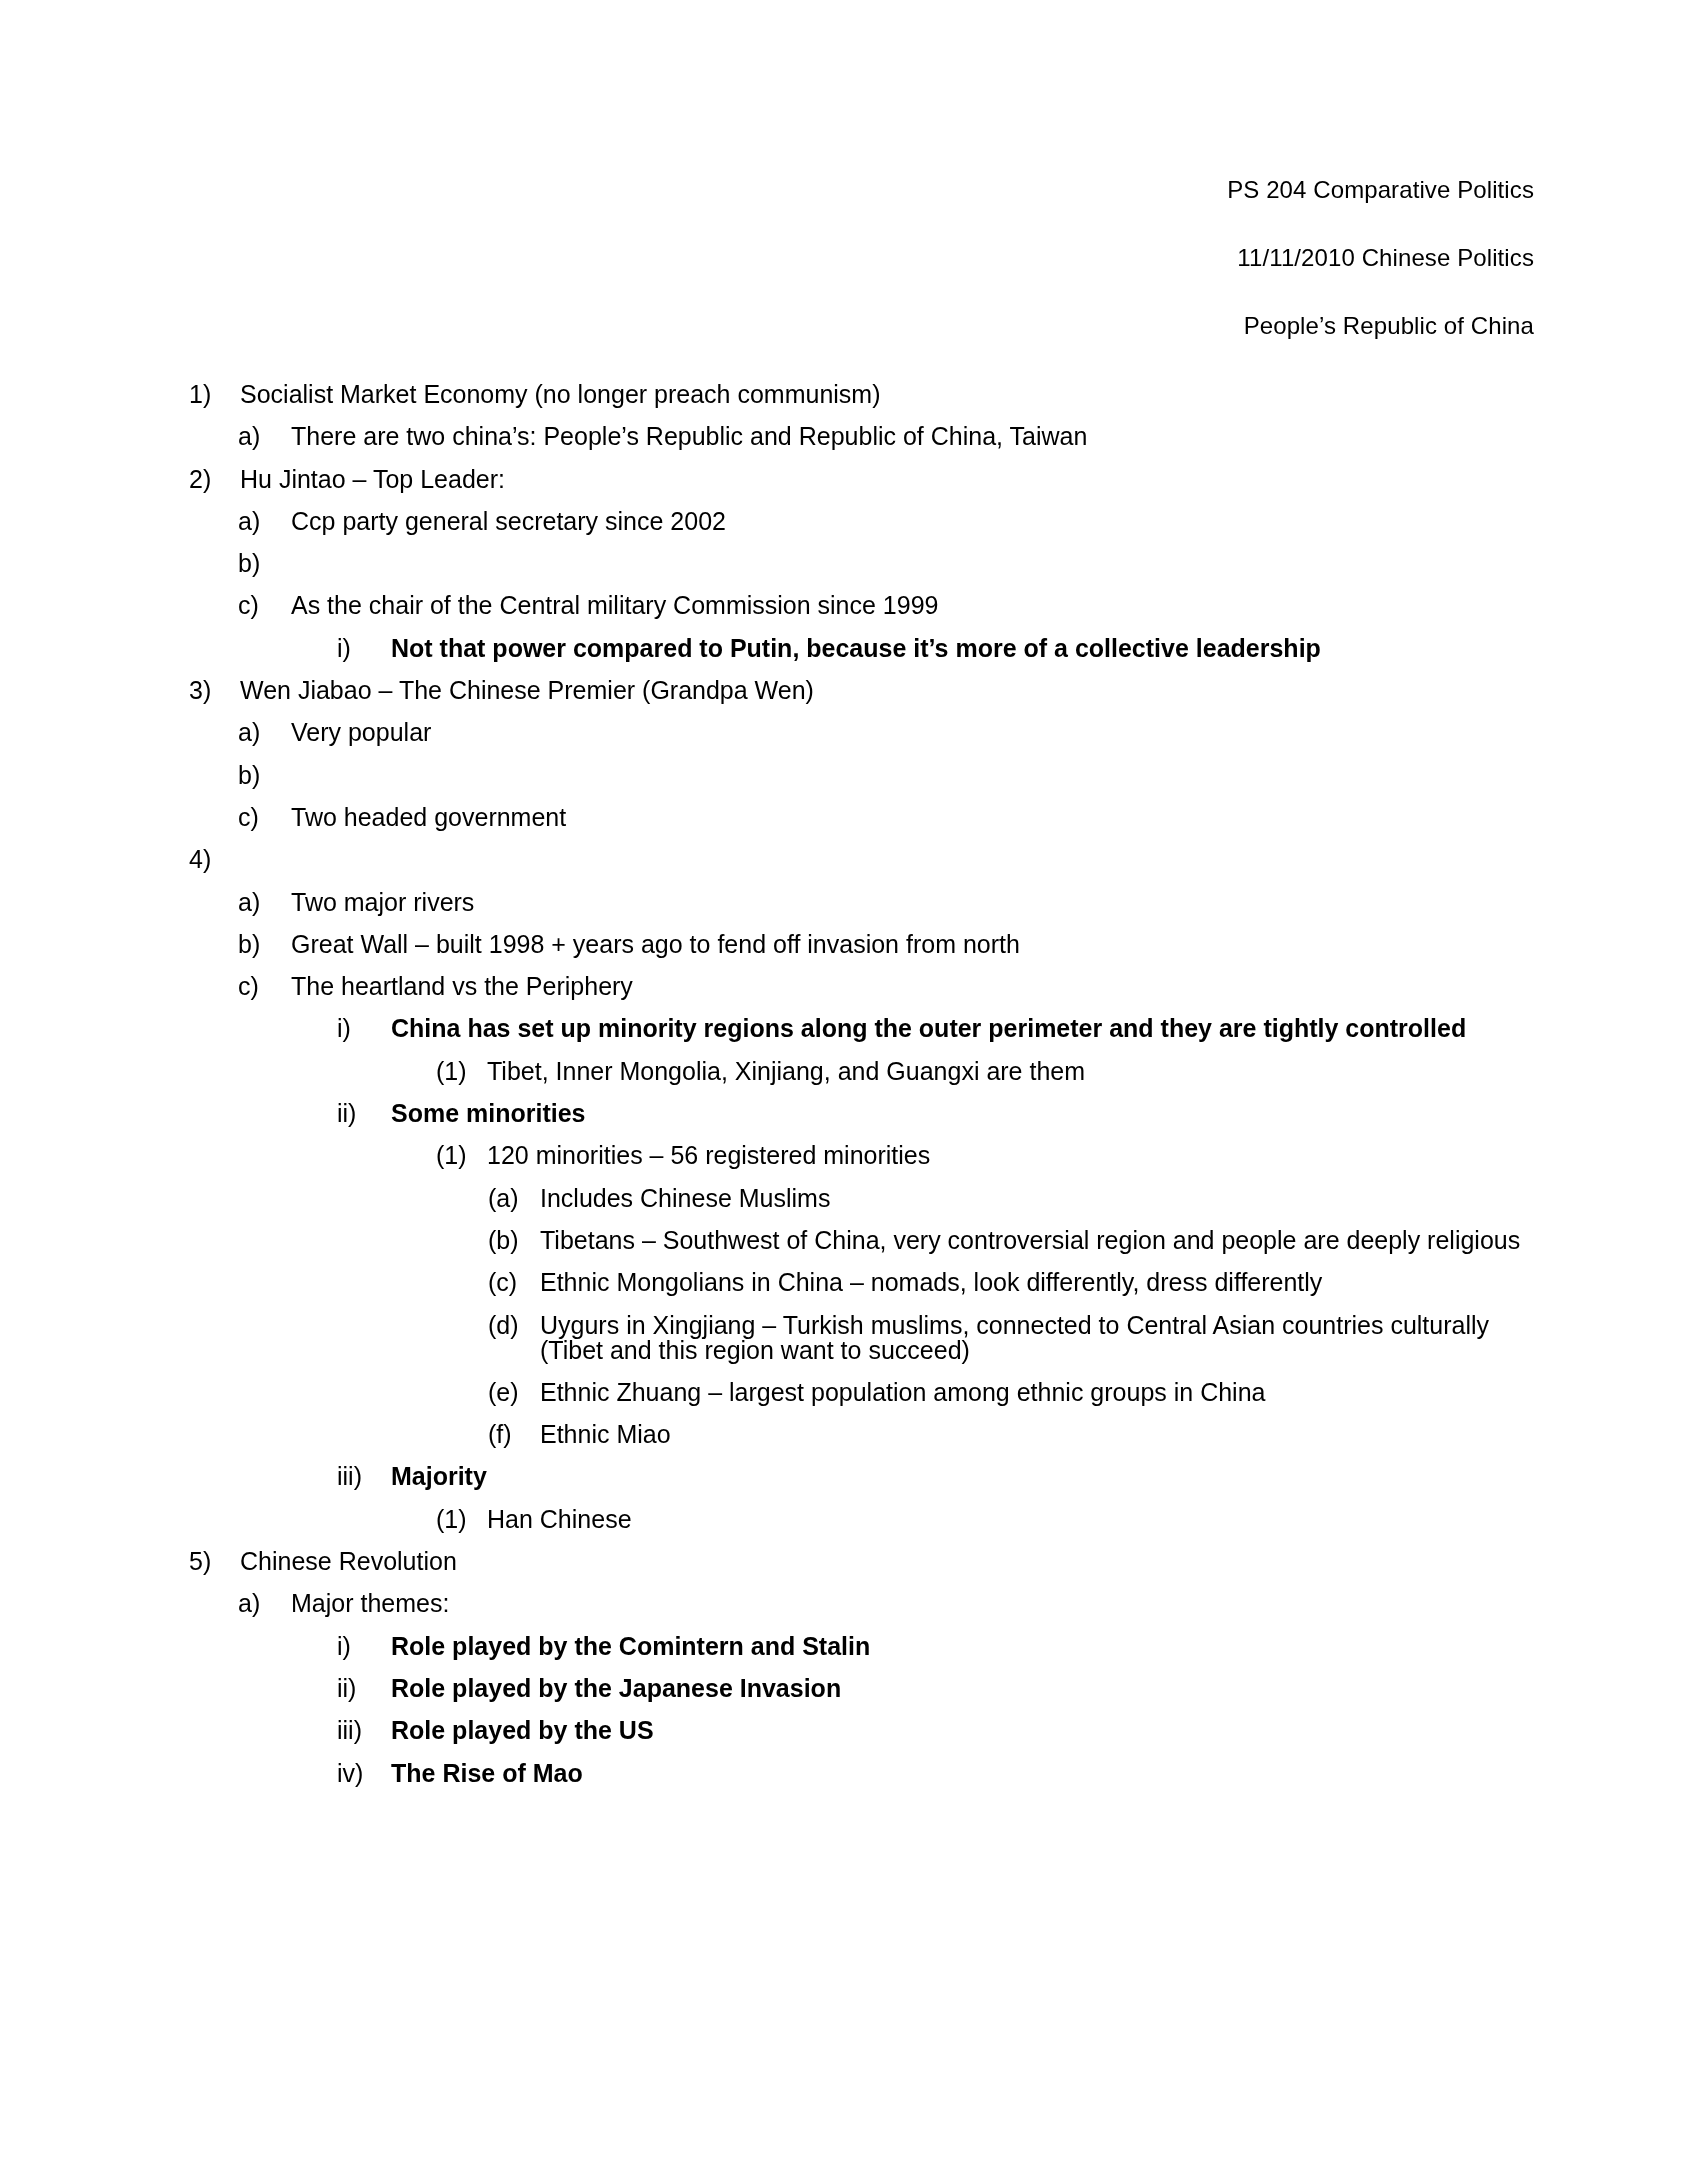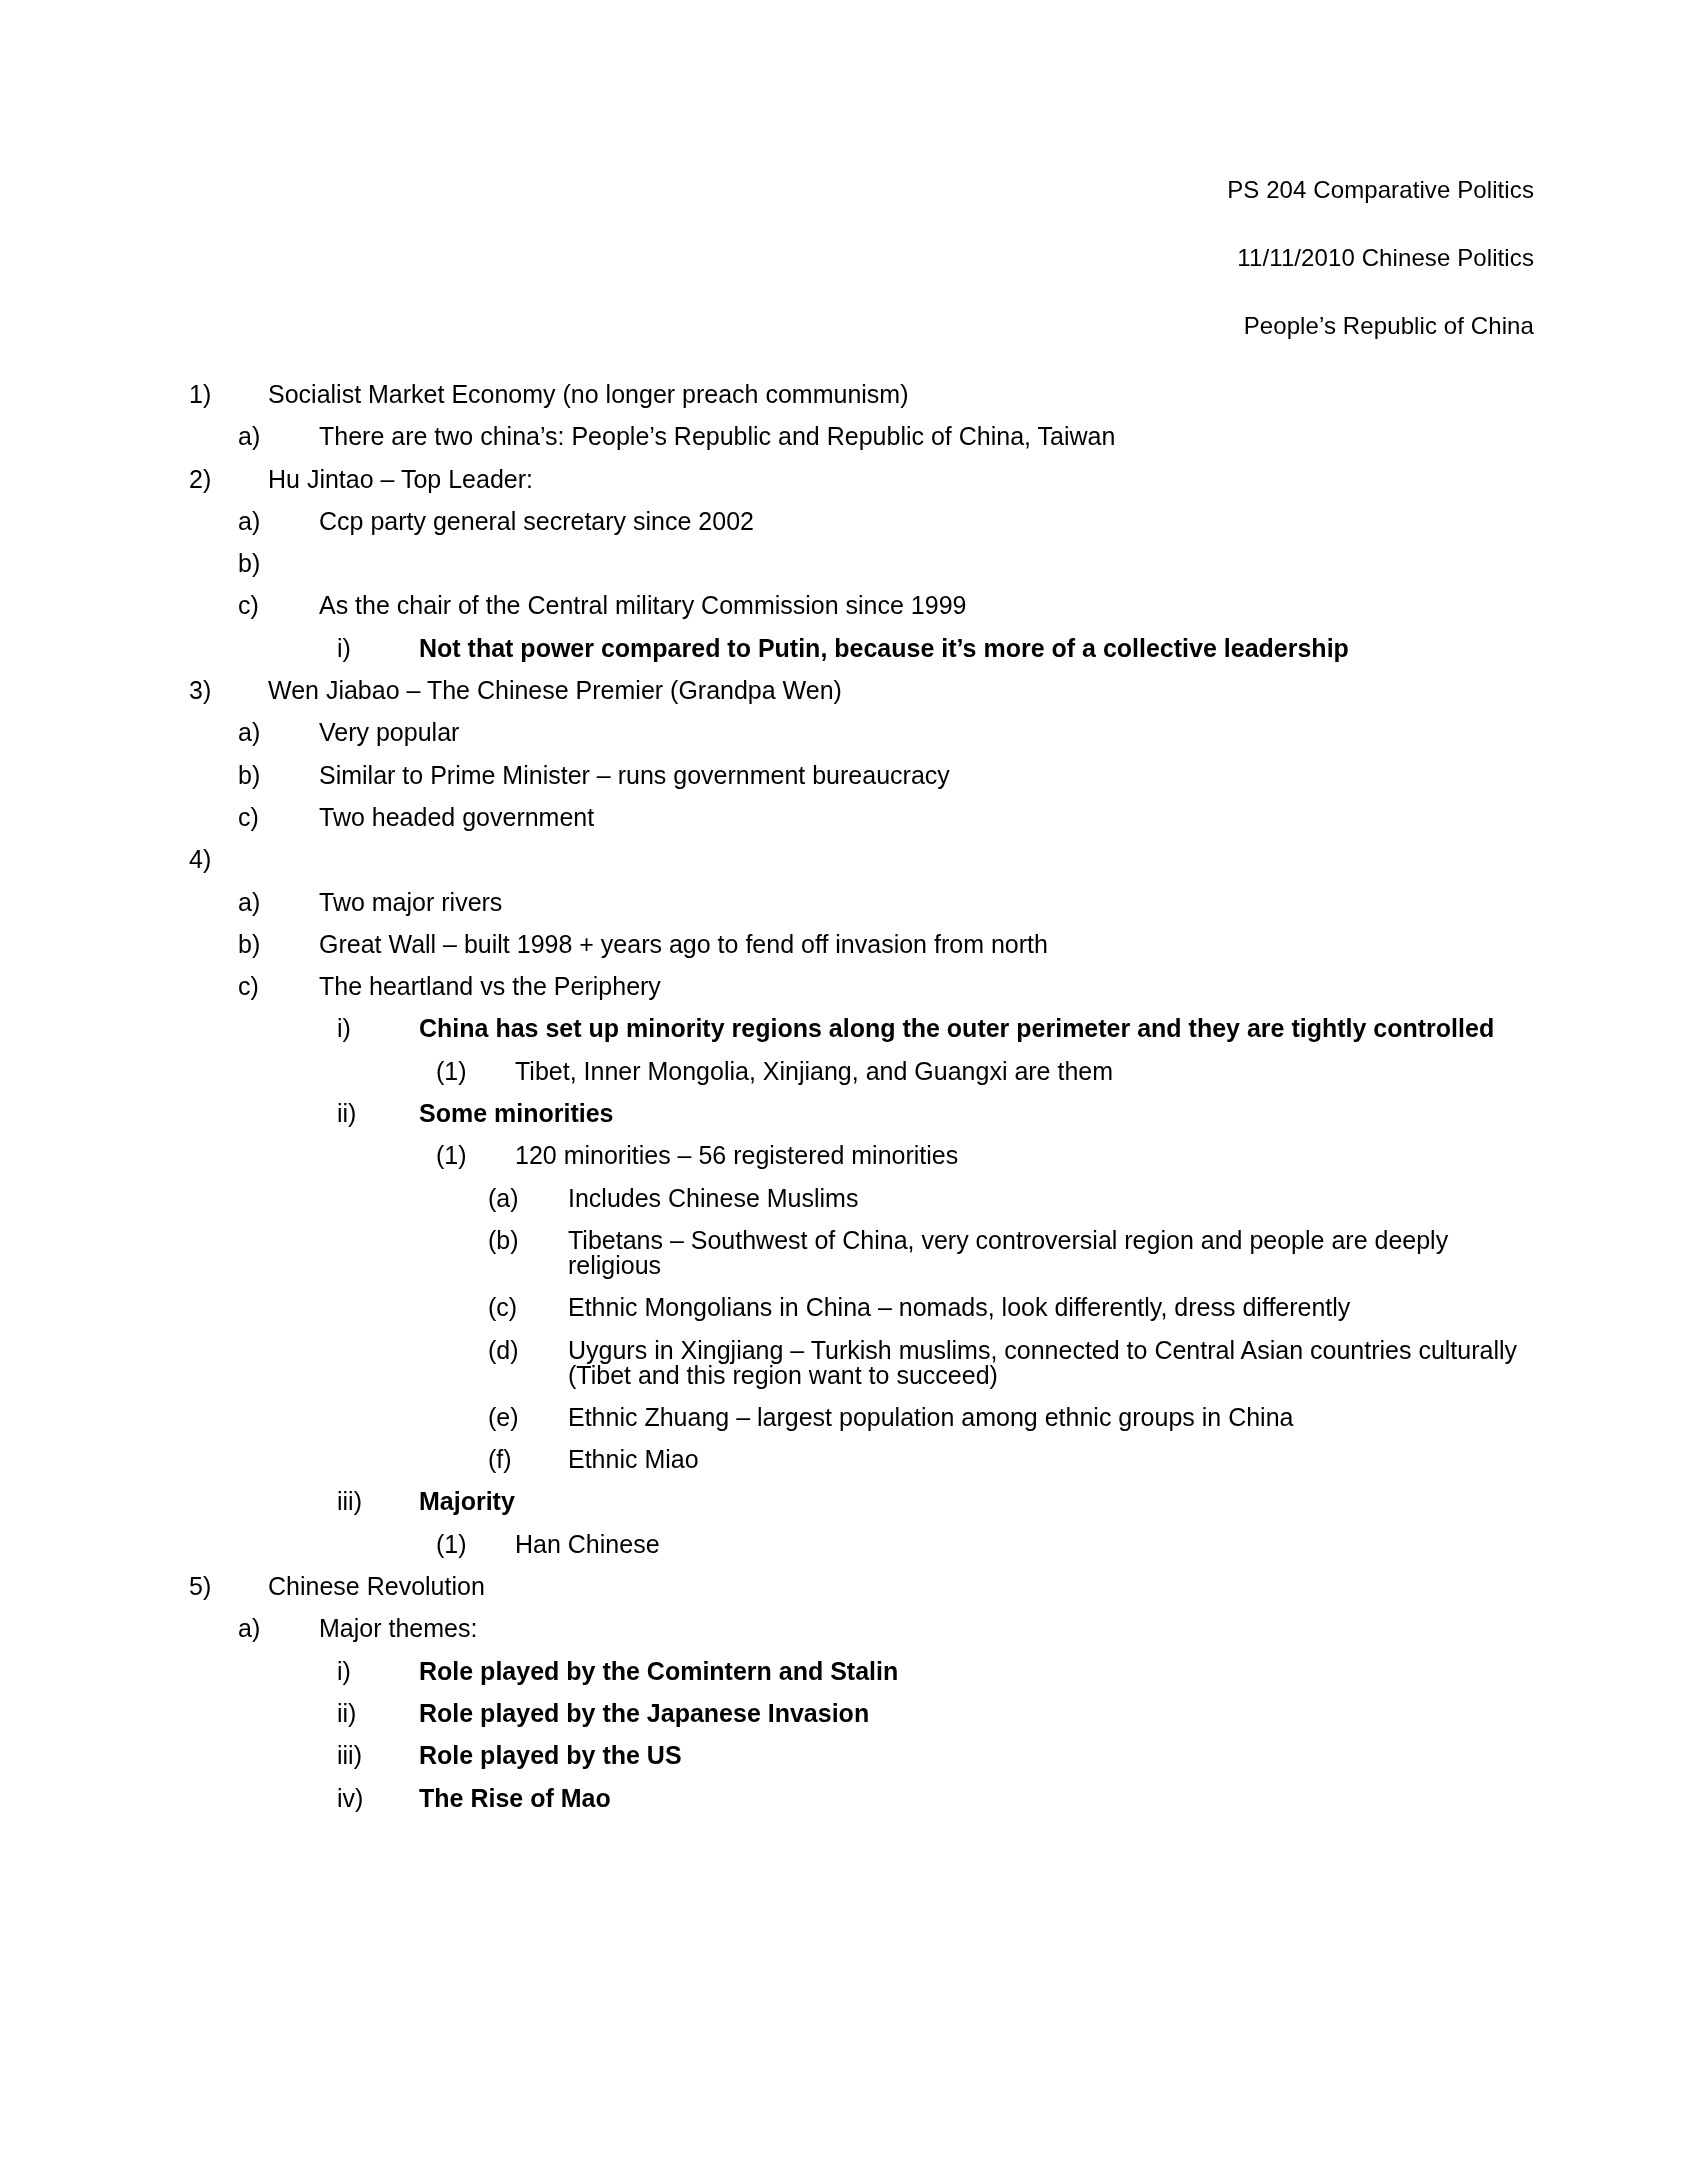--- a/index.html
+++ b/index.html
@@ -56,21 +56,21 @@
   
   .lvl3 { margin-left: 188px; }
   .lvl3 > .marker { width: 54px; }
   
   .lvl4 { margin-left: 287px; }
   .lvl4 > .marker { width: 51px; }
   
   .lvl5 { margin-left: 339px; }
   .lvl5 > .marker { width: 52px; }
 
-  .text { max-width: 1119px; margin-left: 28px; }
+  .text { max-width: 1119px; }
   .lvl5 .text { max-width: 1000px; }
   .lvl3 .text { max-width: 1119px; font-weight: bold; }
 </style>
 </head>
 <body>
 
 <div class="page">
 
   <div class="doc-header">
     <div class="hline">PS 204 Comparative Politics</div>
@@ -109,21 +109,20 @@
       <div class="item lvl1">
         <div class="marker">3)</div>
         <div class="text">Wen Jiabao – The Chinese Premier (Grandpa Wen)</div>
       </div>
       <div class="item lvl2">
         <div class="marker">a)</div>
         <div class="text">Very popular</div>
       </div>
       <div class="item lvl2">
         <div class="marker">b)</div>
-        <div class="text">Similar to Prime Minister – runs government bureaucracy</div>
       </div>
       <div class="item lvl2">
         <div class="marker">c)</div>
         <div class="text">Two headed government</div>
       </div>
       <div class="item lvl1">
         <div class="marker">4)</div>
       </div>
       <div class="item lvl2">
         <div class="marker">a)</div>

